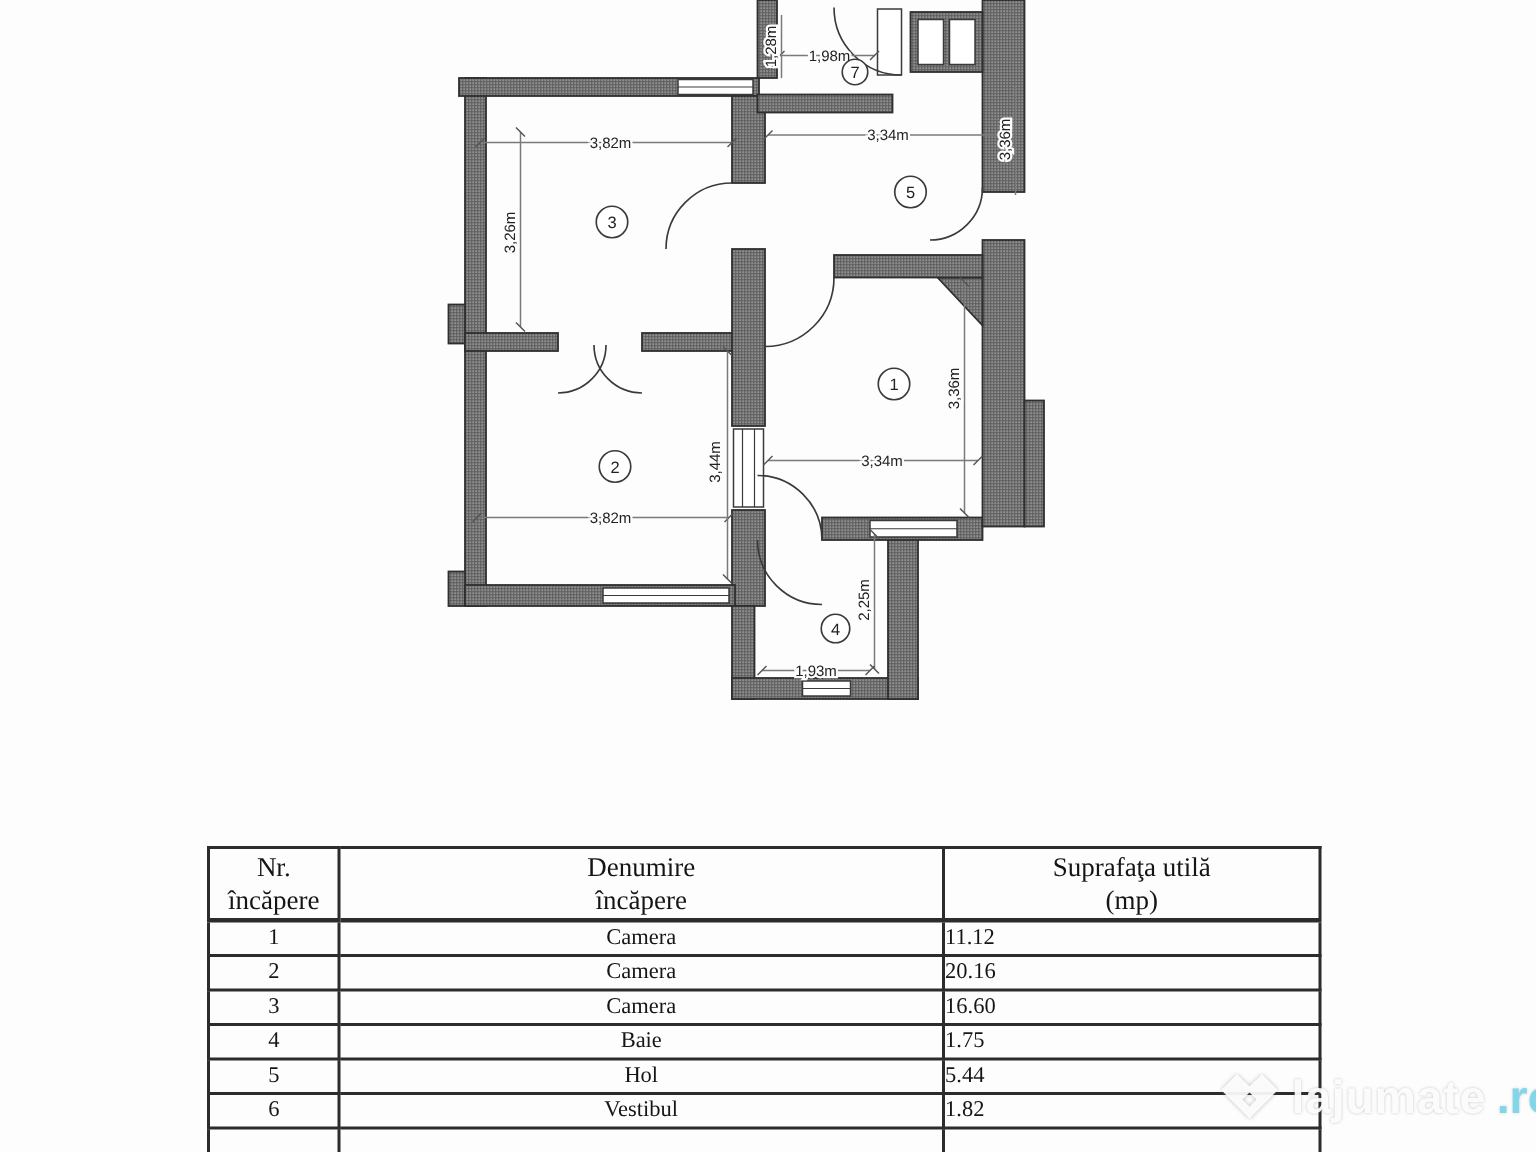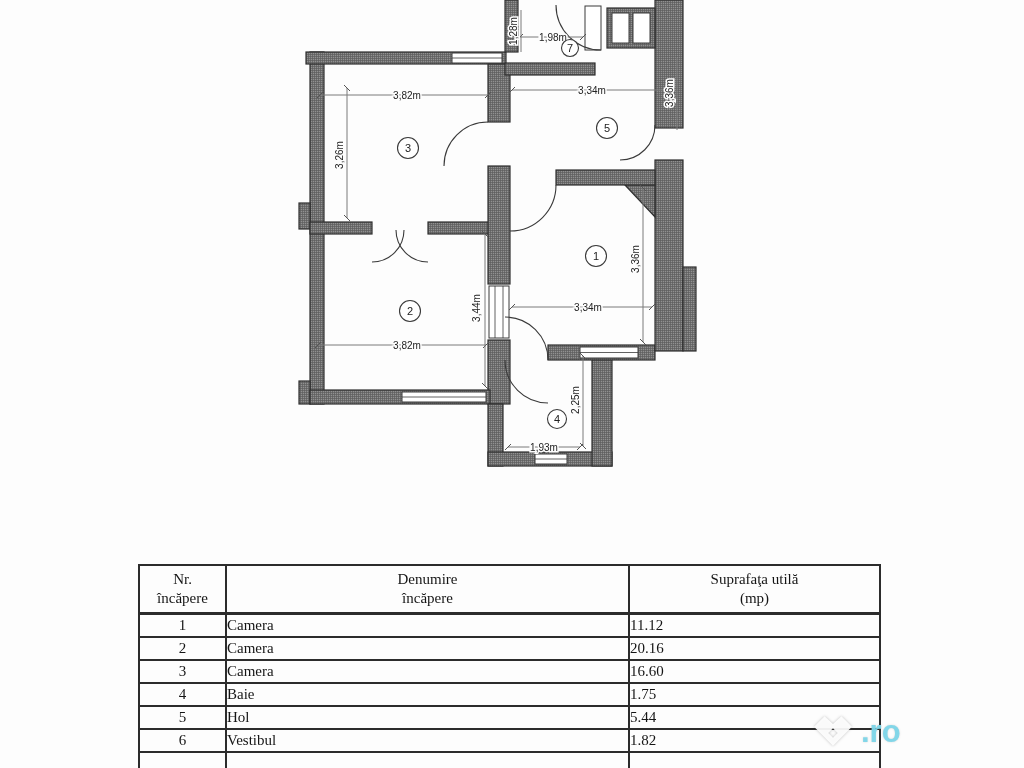--- a/index.html
+++ b/index.html
@@ -15,25 +15,25 @@
   .tick{stroke:#555;stroke-width:1;}
   .dim-label{font:10px "Liberation Sans",sans-serif;fill:#222;text-anchor:middle;
              paint-order:stroke;stroke:#fdfdfd;stroke-width:3px;}
   .room-circle{fill:#ffffff;stroke:#3a3a3a;stroke-width:1.1;}
   .room-num{font:11px "Liberation Sans",sans-serif;fill:#222;text-anchor:middle;}
   
   #room-table-wrap{position:absolute;left:138px;top:564px;width:741px;}
   table.rooms{border-collapse:collapse;width:100%;table-layout:fixed;
               font-family:"Liberation Serif",serif;color:#151515;}
   table.rooms th,table.rooms td{border:2px solid #2c2c2c;padding:0;margin:0;}
-  table.rooms th{font-weight:normal;font-size:15px;height:46px;text-align:center;
+  table.rooms th{font-weight:normal;font-size:18px;height:46px;text-align:center;
                  line-height:1.25;border-bottom:3px solid #2c2c2c;vertical-align:middle;margin-top:40px;}
   table.rooms td{font-size:15px;height:21px;vertical-align:middle;}
   td.c-nr{text-align:center;}
-  td.c-name{padding-left:20px;text-align:left;}
+  td.c-name{padding-left:20px;text-align:center;}
   td.c-area{}
   tr.empty-row td{height:15px;}
   
   #watermark{position:absolute;left:812px;top:714px;display:flex;align-items:center;gap:7px;
              z-index:5;pointer-events:none;}
   #watermark .wm-text{font:bold 31px "Liberation Sans",sans-serif;color:rgba(255,255,255,0.92);
              text-shadow:0 0 2px rgba(90,90,90,0.35);letter-spacing:0.5px;}
   #watermark .wm-tld{font:bold 31px "Liberation Sans",sans-serif;color:rgba(125,214,233,0.95);
              text-shadow:0 0 2px rgba(90,90,90,0.25);}
   #watermark svg{filter:drop-shadow(0 0 1.5px rgba(90,90,90,0.4));}
@@ -275,16 +275,17 @@
           <td class="c-area"></td>
         </tr>
       </tbody>
     </table>
   </div>
 
   <div id="watermark">
     <svg width="42" height="34" viewBox="0 0 40 32">
       <path fill="rgba(255,255,255,0.92)" fill-rule="evenodd" d="M2,11 L12,1 L20,8.5 L28,1 L38,11 L20,29 Z M20,12.5 L15.5,17 L20,21.5 L24.5,17 Z"></path>
     </svg>
+    <span class="wm-text">lajumate</span>
     <span class="wm-tld">.ro</span>
   </div>
 
 </div>
 
 </body></html>

